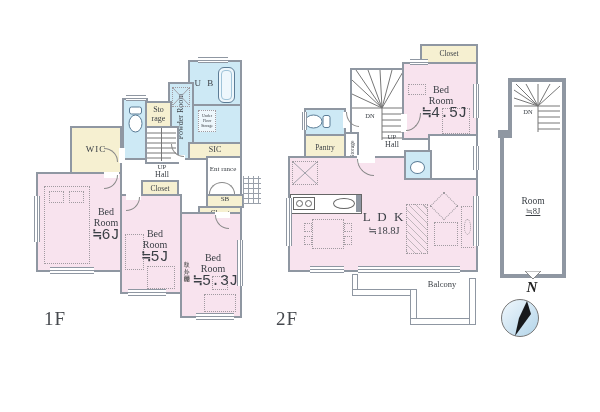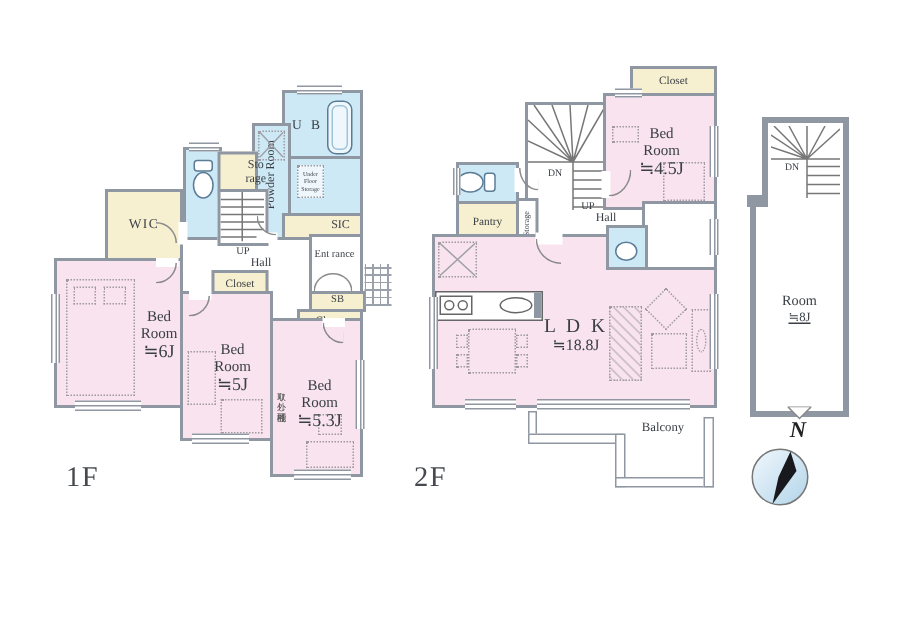--- a/index.html
+++ b/index.html
@@ -2,22 +2,22 @@
 <html><head>
 <meta charset="utf-8">
 <style>
   html,body{margin:0;padding:0;background:#fff;}
   .canvas{position:relative;width:600px;height:412px;background:#fff;overflow:hidden;
           font-family:"Liberation Serif",serif;color:#3a3f45;}
   .abs{position:absolute;box-sizing:border-box;}
   .room{position:absolute;box-sizing:border-box;border:2.5px solid #8f97a2;}
   .pink{background:#f8e3ee;} .blue{background:#cde9f5;} .cream{background:#f6f0d1;} .white{background:#ffffff;}
   .lbl{position:absolute;text-align:center;line-height:1.12;color:#3a3f45;}
-  .rname{font-size:10px;} .rsize{font-size:12px;}
-  .sm{font-size:8px;margin-left:12px;} .xs{font-size:7px;}
+  .rname{font-size:10px;} .rsize{font-size:15px;font-family:Liberation Mono, monospace;}
+  .sm{font-size:8px;} .xs{font-size:7px;}
   .win-h{position:absolute;box-sizing:border-box;background:#fff;border-top:1.2px solid #8f97a2;border-bottom:1.2px solid #8f97a2;
          background-image:linear-gradient(#8f97a2,#8f97a2);background-size:100% 1px;background-position:center;background-repeat:no-repeat;}
   .win-v{position:absolute;box-sizing:border-box;background:#fff;border-left:1.2px solid #8f97a2;border-right:1.2px solid #8f97a2;
          background-image:linear-gradient(#8f97a2,#8f97a2);background-size:1px 100%;background-position:center;background-repeat:no-repeat;}
   .gap{position:absolute;background:#fff;}
   .arc{position:absolute;box-sizing:border-box;}
   .arc-bl{border-left:1px solid #8a8a8a;border-bottom:1px solid #8a8a8a;border-bottom-left-radius:100%;}
   .arc-br{border-right:1px solid #8a8a8a;border-bottom:1px solid #8a8a8a;border-bottom-right-radius:100%;}
   .arc-tl{border-left:1px solid #8a8a8a;border-top:1px solid #8a8a8a;border-top-left-radius:100%;}
   .arc-tr{border-right:1px solid #8a8a8a;border-top:1px solid #8a8a8a;border-top-right-radius:100%;}

